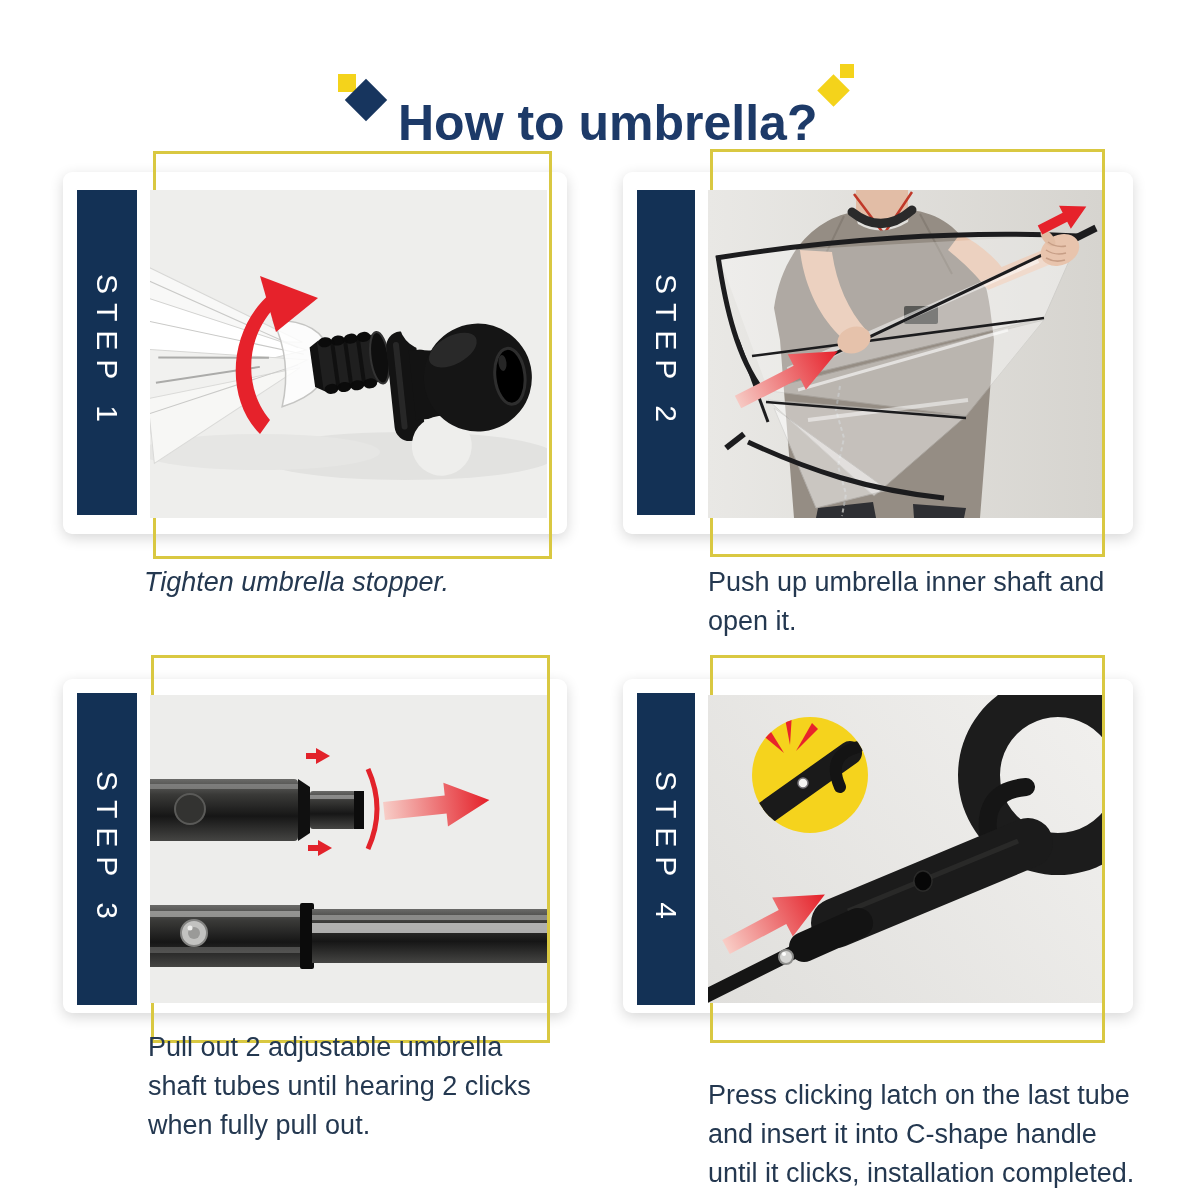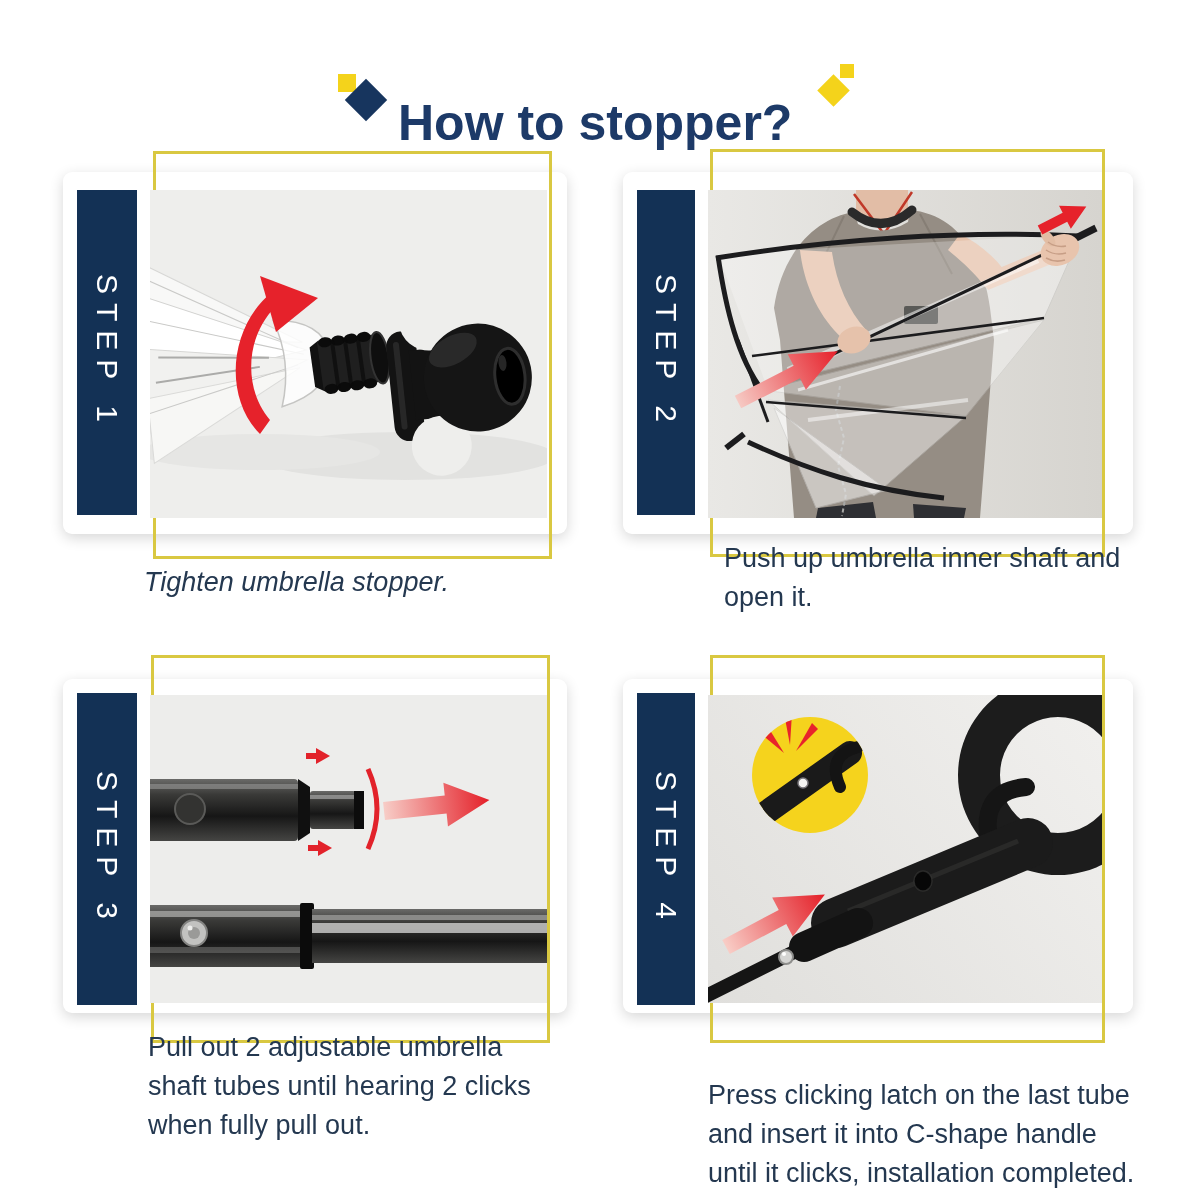--- a/index.html
+++ b/index.html
@@ -26,21 +26,21 @@
   .caption{position:absolute;margin:0;font-size:27px;line-height:39px;color:#243850;
            white-space:pre-line;z-index:3;}
 </style>
 </head>
 <body>
 
 <div class="page">
 
   <div class="sq" style="left:338px;top:74px;width:18px;height:18px;"></div>
   <div class="diamond navy" style="left:351px;top:85px;width:30px;height:30px;"></div>
-  <h1 class="title">How to stopper?</h1>
+  <h1 class="title">How to umbrella?</h1>
   <div class="sq" style="left:840px;top:64px;width:14px;height:14px;"></div>
   <div class="diamond yellow" style="left:822px;top:79px;width:23px;height:23px;"></div>
 
   <section class="abs">
     <div class="card" style="left:63px;top:172px;width:504px;height:362px;"></div>
     <div class="frame" style="left:153px;top:151px;width:399px;height:408px;"></div>
     <div class="stepbar" style="left:77px;top:190px;width:60px;height:325px;">
       <span class="steplabel">STEP 1</span>
     </div>
     <div class="photo" style="left:150px;top:190px;width:397px;height:328px;">
@@ -156,21 +156,21 @@
           <ellipse cx="146" cy="150" rx="17" ry="13" fill="#e6c2ab" transform="rotate(-20 146 150)"></ellipse>
         </g>
         <g transform="translate(332,40) rotate(-27)">
           <path d="M0,-5 L28,-5 L28,-13 L52,0 L28,13 L28,5 L0,5 Z" fill="#e6222b"></path>
         </g>
         <g transform="translate(30,212) rotate(-27)">
           <path d="M0,-7 L66,-7 L66,-20 L112,0 L66,20 L66,7 L0,7 Z" fill="url(#p2a)"></path>
         </g>
       </svg>
     </div>
-    <p class="caption" style="left:708px;top:539px;width:470px;margin-left:16px;">Push up umbrella inner shaft and
+    <p class="caption" style="left:708px;top:563px;width:470px;">Push up umbrella inner shaft and
 open it.</p>
   </section>
 
   <section class="abs">
     <div class="card" style="left:63px;top:679px;width:504px;height:334px;"></div>
     <div class="frame" style="left:151px;top:655px;width:399px;height:388px;"></div>
     <div class="stepbar" style="left:77px;top:693px;width:60px;height:312px;">
       <span class="steplabel">STEP 3</span>
     </div>
     <div class="photo" style="left:150px;top:695px;width:397px;height:308px;">

